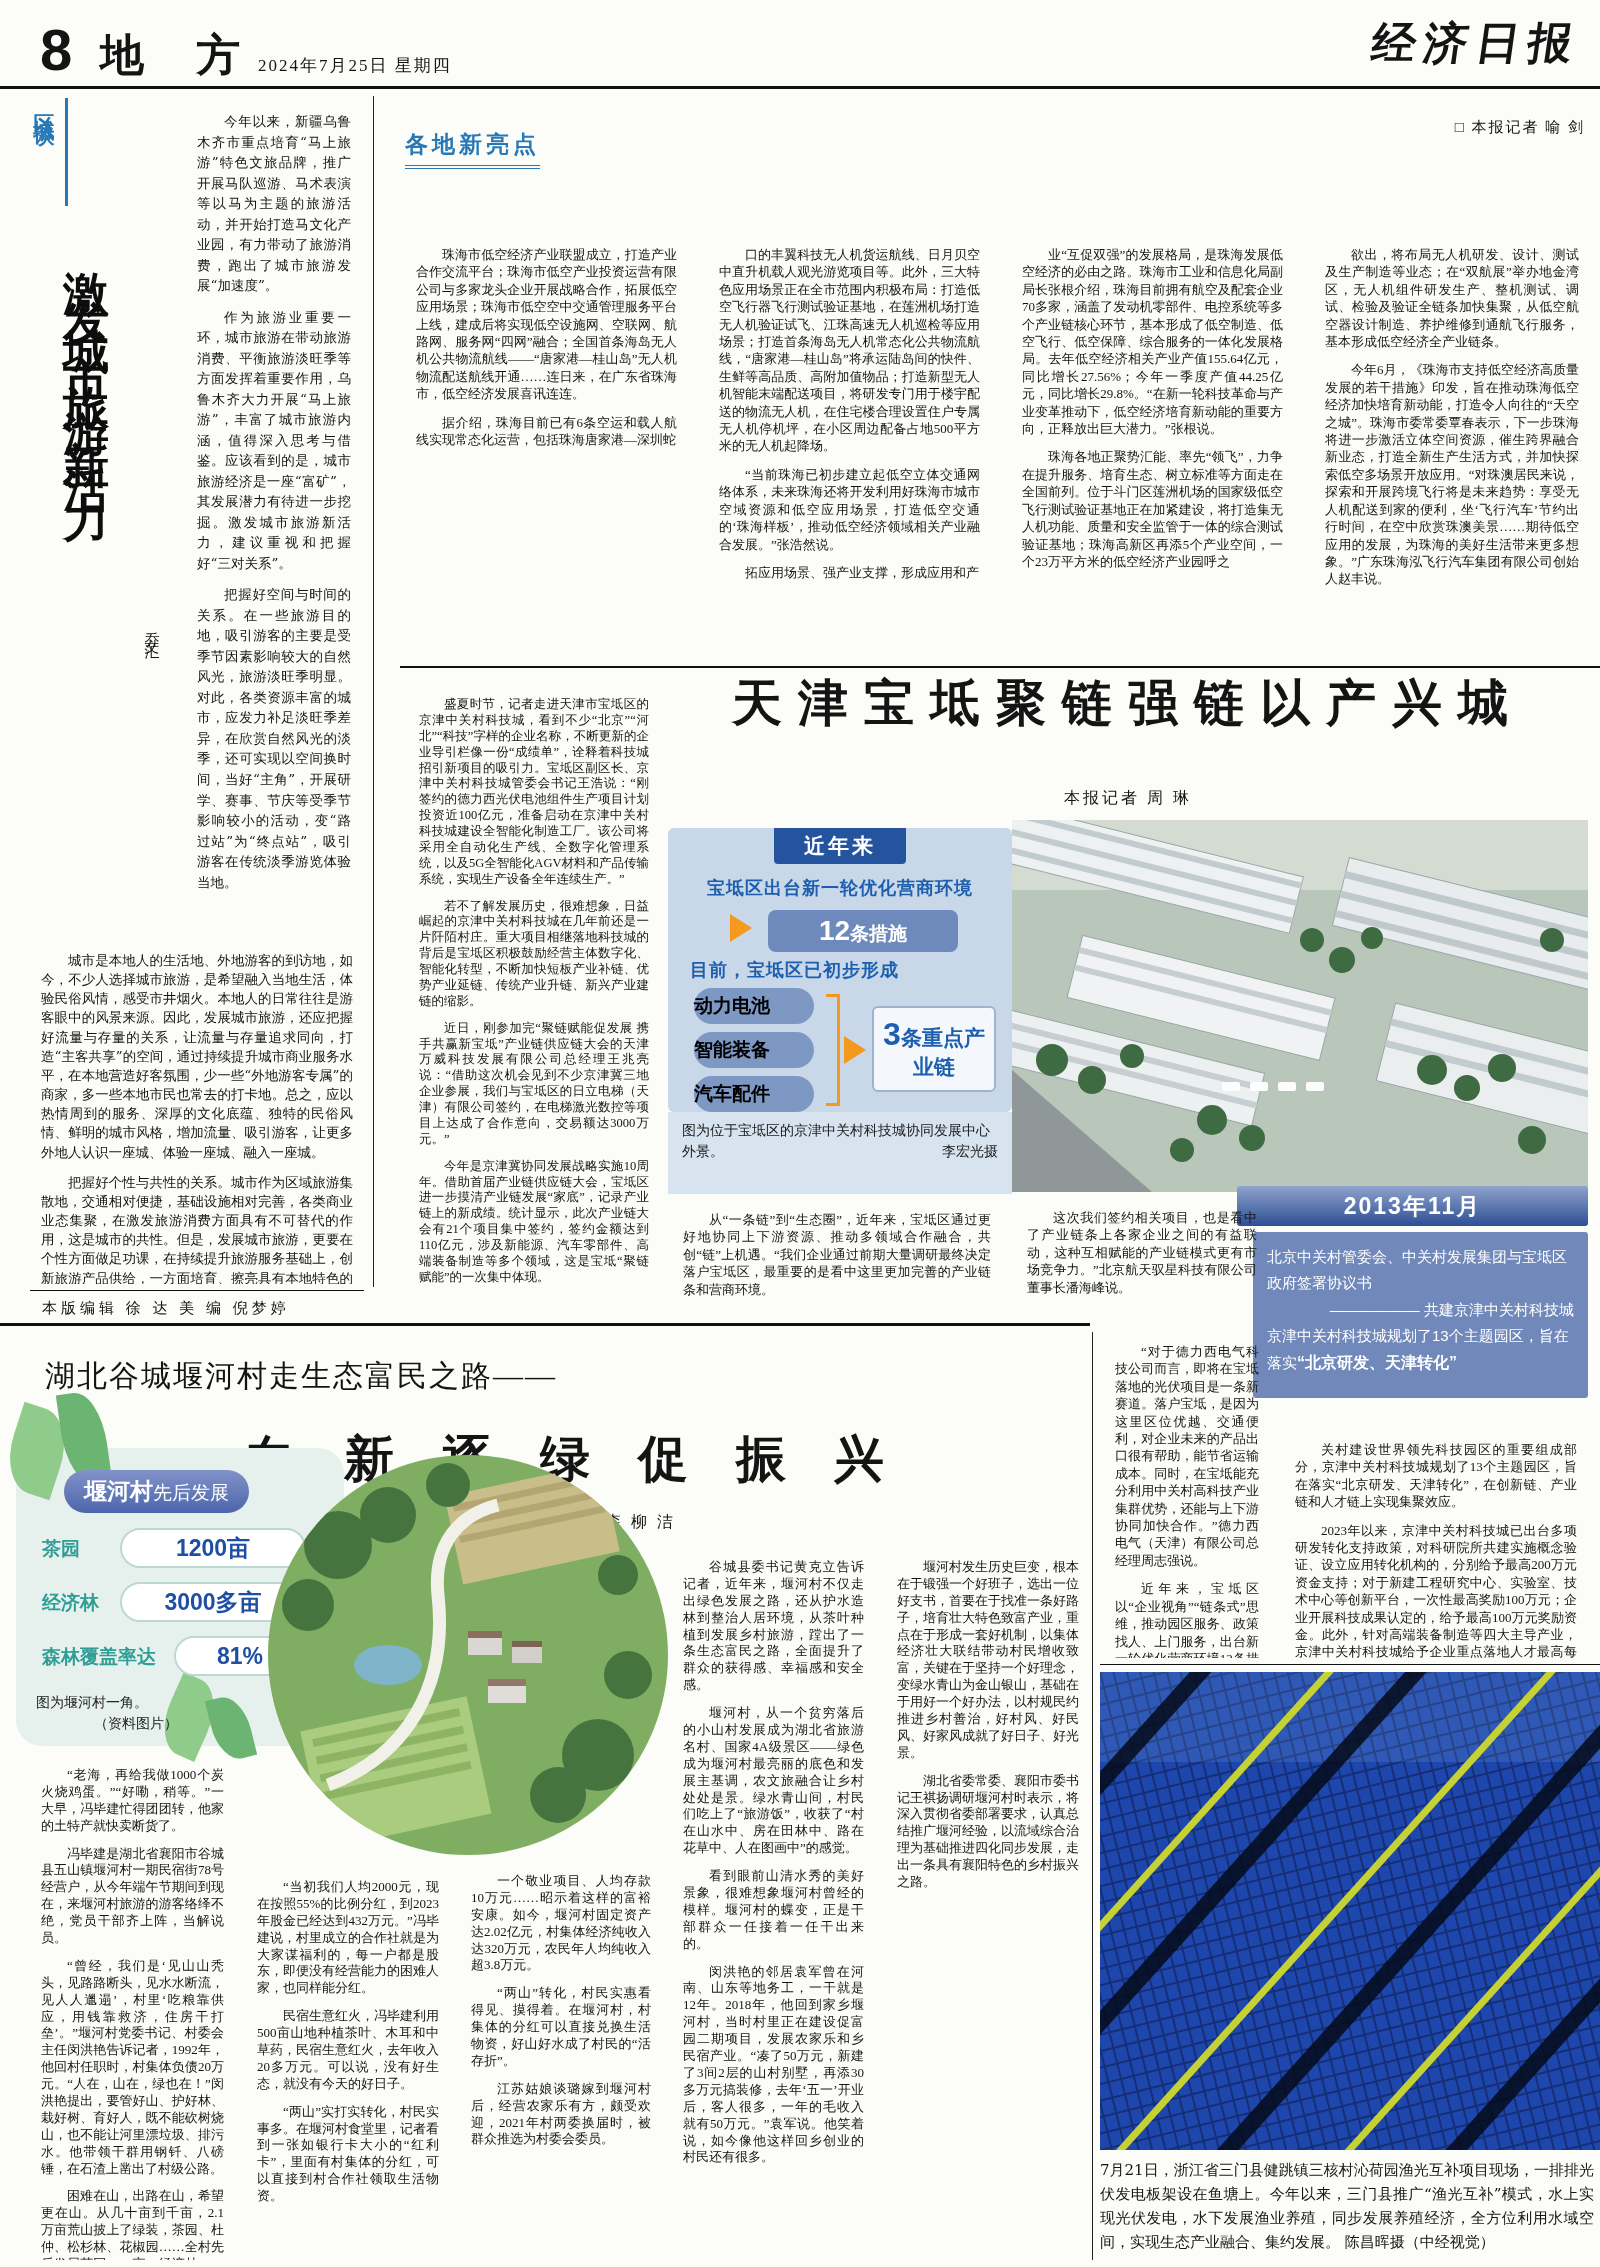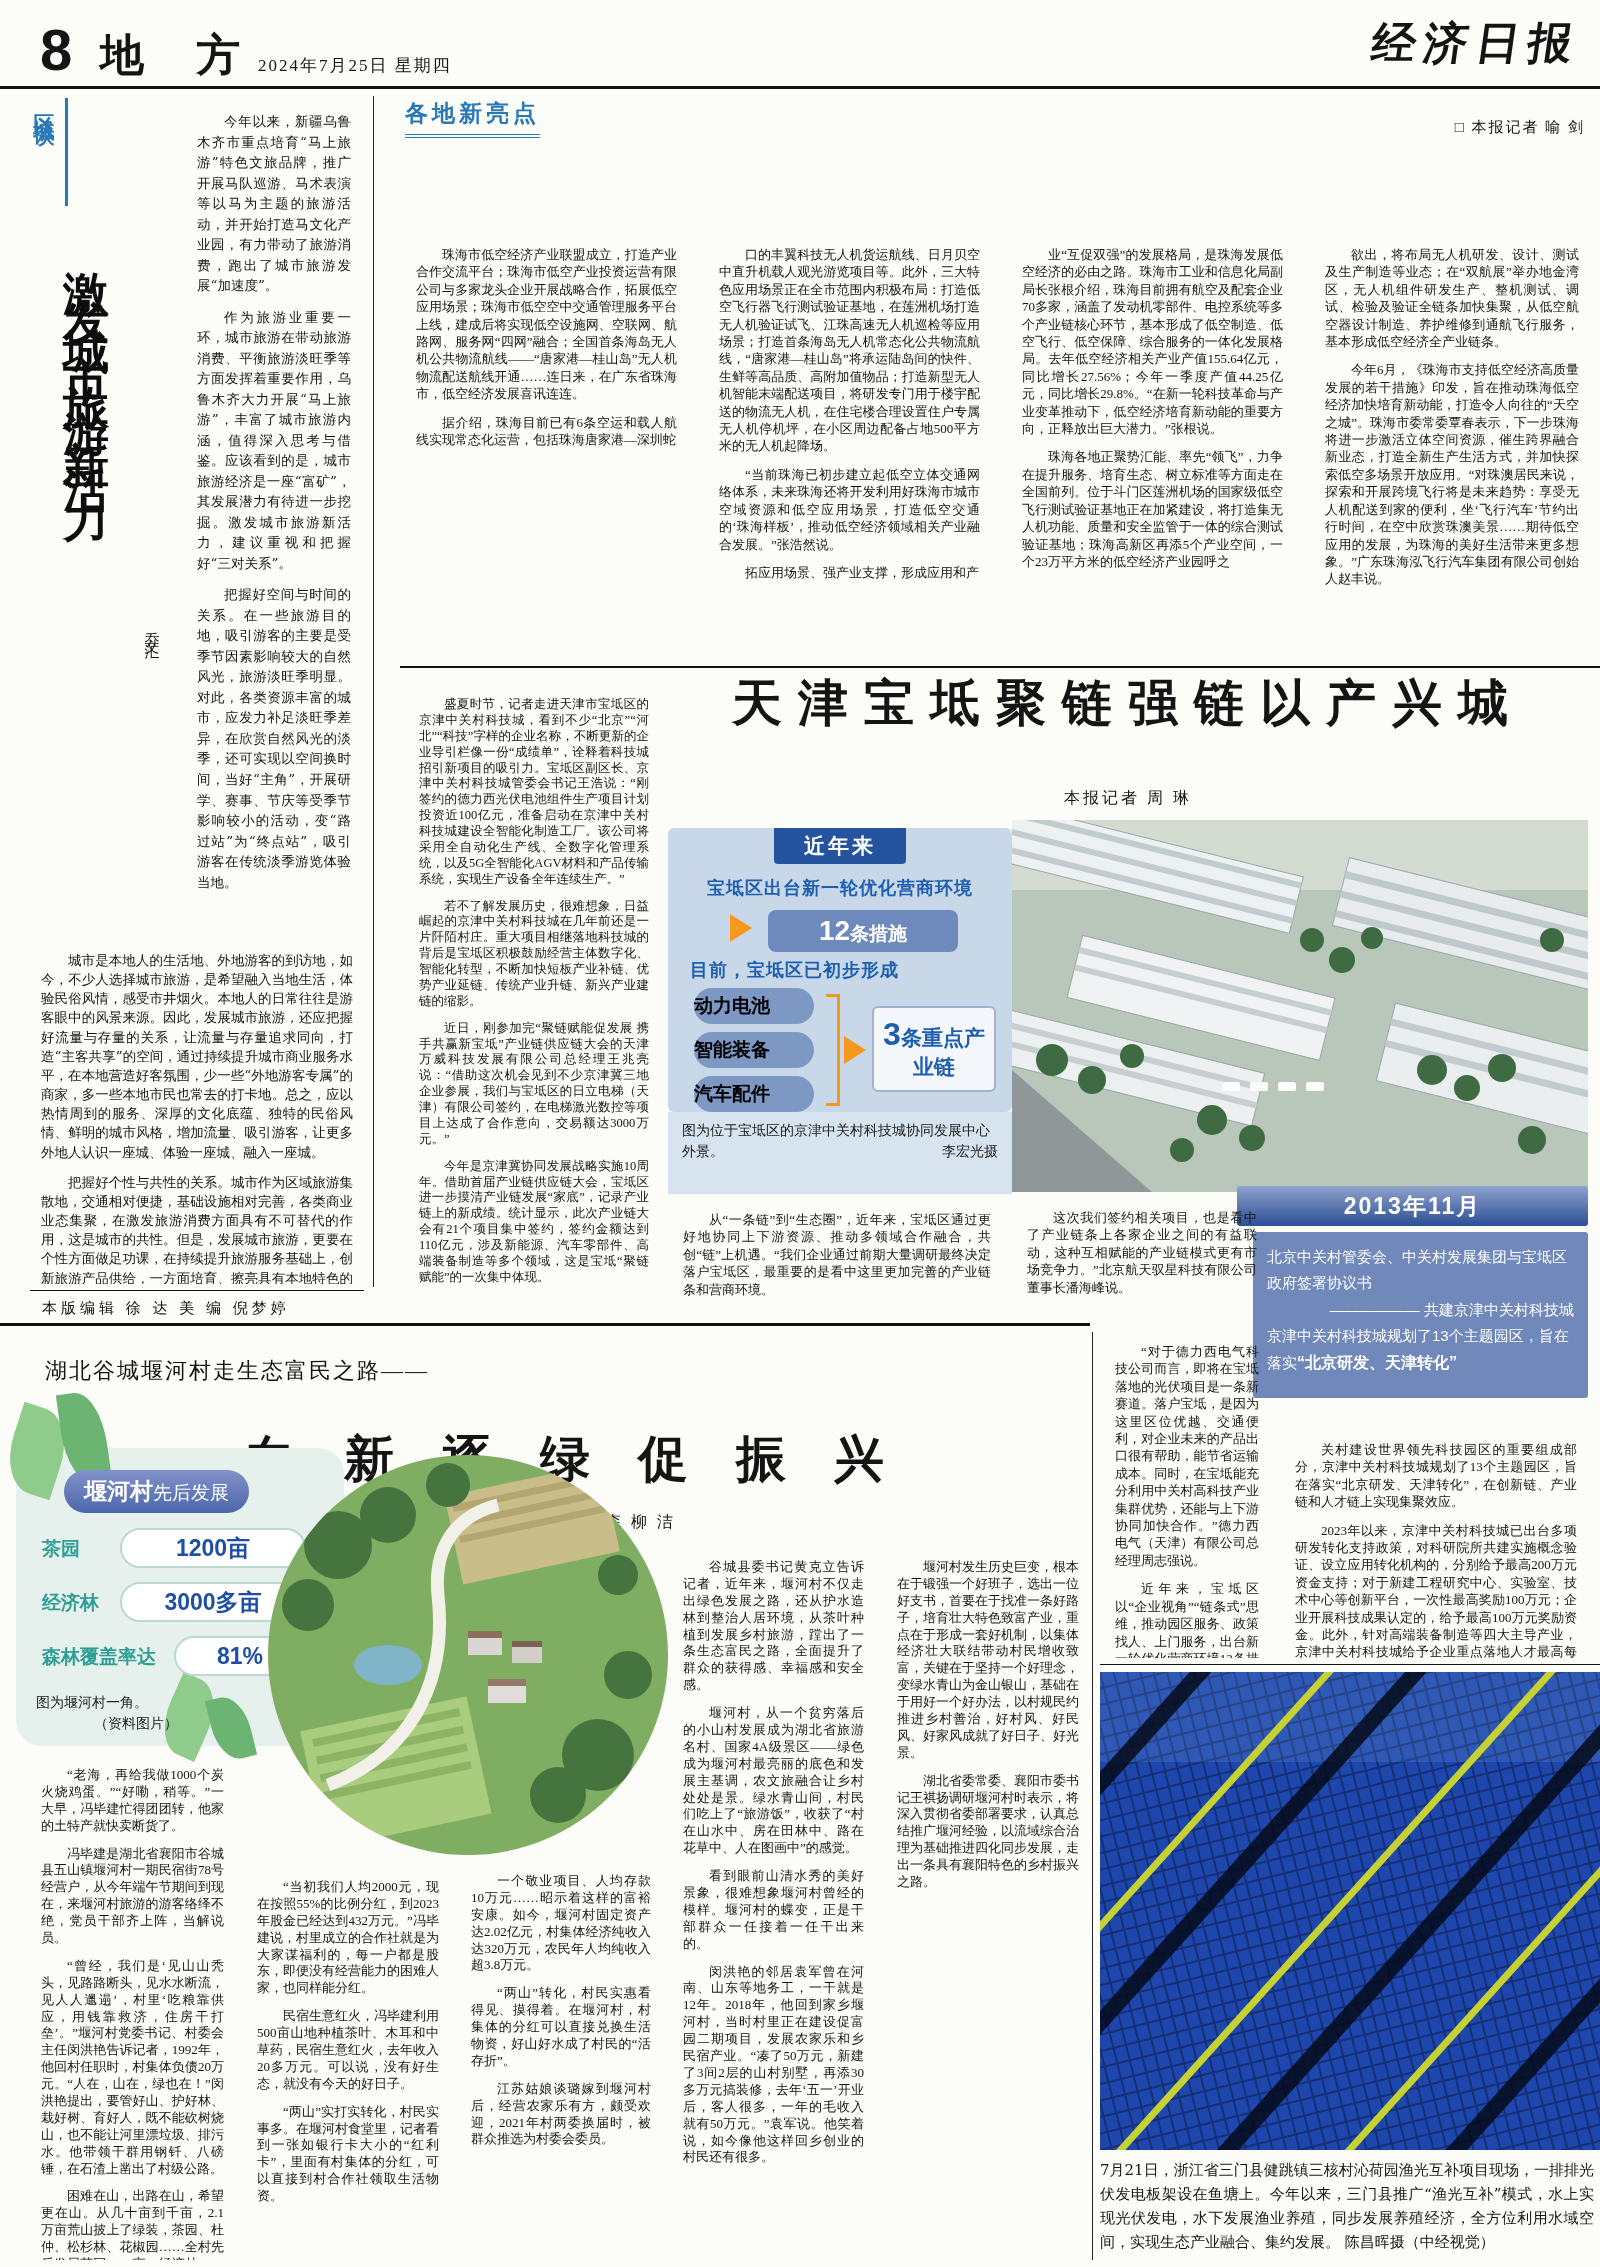--- a/index.html
+++ b/index.html
@@ -26,21 +26,21 @@
                border-right:3px solid #2878b8; padding-right:7px; letter-spacing:5px; height:108px; }
   .vtitle { writing-mode:vertical-rl; font-family:"Liberation Sans",sans-serif; font-weight:900;
             font-size:46px; letter-spacing:28px; color:#0d0d0d; }
   .vauthor { writing-mode:vertical-rl; font-size:15px; letter-spacing:6px; }
   .talk-text { font-family:"DejaVu Serif",serif; font-size:13.5px; line-height:1.52; }
   .talk-wide { font-family:"DejaVu Serif",serif; font-size:13.5px; line-height:1.42; }
   .edit-foot { font-size:15px; letter-spacing:4px; }
 
   
   .kicker { color:#2878b8; font-family:"Liberation Sans",sans-serif; font-weight:700; font-size:23px;
-            letter-spacing:4px; border-bottom:4px double #2878b8; padding-bottom:5px; }
+            letter-spacing:4px; border-bottom:4px double #2878b8; padding-bottom:5px;margin-top:31px; }
   .reporter-r { font-size:15px; text-align:right; letter-spacing:2px; }
   .zh-title { font-family:"Liberation Sans",sans-serif; font-weight:900; font-size:60px;
               letter-spacing:8px; text-align:center; white-space:nowrap; }
   .bodytxt { font-size:13px; line-height:1.34; }
 
   
   .tj-title { font-weight:700; font-size:50px; letter-spacing:16px; text-align:center; white-space:nowrap; }
   .byline { font-size:16px; text-align:center; letter-spacing:3px; }
   .tj-left { font-size:12.5px; line-height:1.27; }
 
@@ -62,21 +62,21 @@
                color:#1b1b1b; padding:8px 14px 0 14px; }
   .banner2013 { background:linear-gradient(180deg,#8fa3cc,#2c4f95); color:#fff; text-align:center;
                 font-family:"Liberation Sans",sans-serif; font-weight:700; font-size:23px; line-height:40px;
                 letter-spacing:2px; border-radius:3px; }
   .tlbox { background:#7089ba; color:#fff; font-family:"Liberation Sans",sans-serif; font-size:15px;
            line-height:1.75; padding:12px 14px; border-radius:3px; }
   .tlbox .r { text-align:right; }
   .tlbox b { font-size:16px; }
 
   
-  .yh-kicker { font-size:22px; letter-spacing:2px; font-weight:400; }
+  .yh-kicker { font-size:30px; letter-spacing:2px; font-weight:400; }
   .yh-title { font-weight:700; font-size:50px; letter-spacing:48px; white-space:nowrap; }
   .greenpanel { background:#e6f1ee; border-radius:26px; }
   .leaf { position:absolute; background:#8fcb8a; border-radius:0 60% 0 60%; }
   .leaf.dark { background:#6cb472; }
   .gp-head { position:absolute; background:linear-gradient(180deg,#8292c9,#4c66ab); border-radius:22px;
              color:#fff; font-family:"Liberation Sans",sans-serif; padding:6px 20px; white-space:nowrap; }
   .gp-head b { font-size:23px; } .gp-head span { font-size:19px; }
   .gp-label { position:absolute; color:#2f9e95; font-weight:700; font-size:19px;
               font-family:"Liberation Sans",sans-serif; }
   .gp-val { position:absolute; background:#fff; border:2px solid #bcd8d0; border-radius:20px;

